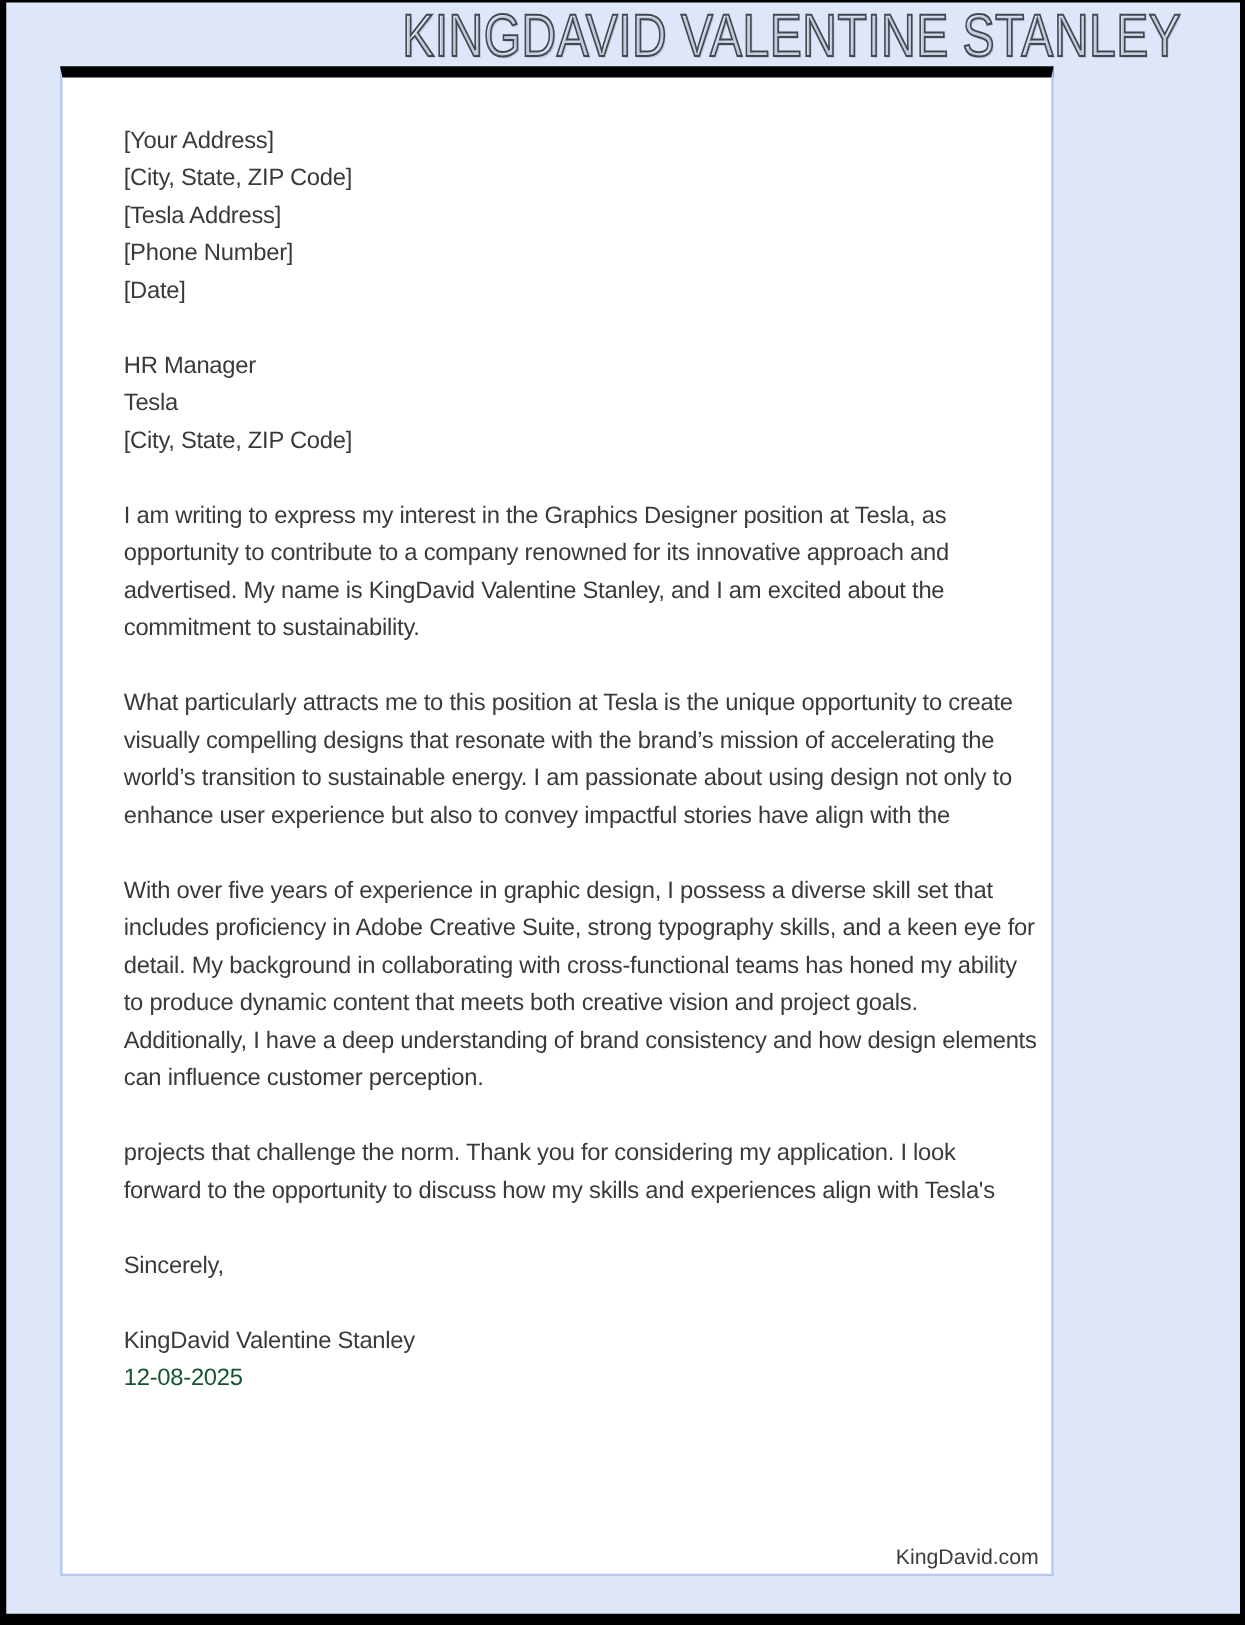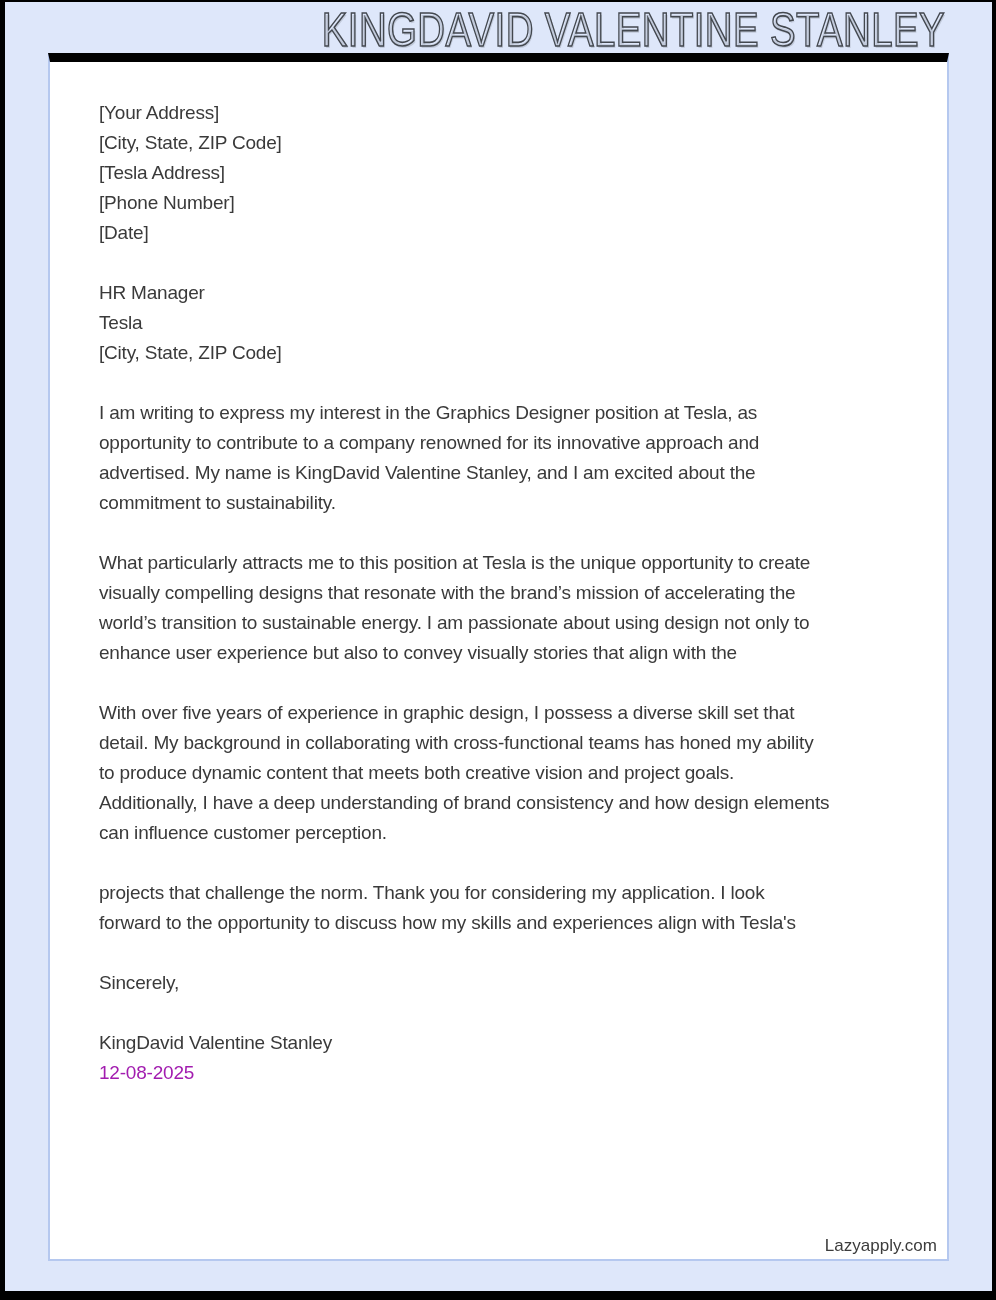--- a/index.html
+++ b/index.html
@@ -37,21 +37,21 @@
     transform: scaleX(0.80);
     transform-origin: right center;
     z-index: 2;
   }
 
   
   .page {
     position: absolute;
     left: 48px;
     top: 53px;
-    width: 901px;
+    width: 795px;
     height: 1208px;
     background: #ffffff;
     border-top: 9px solid #000000;
     border-left: 2px solid #b5c8ef;
     border-right: 2px solid #b5c8ef;
     border-bottom: 2px solid #b5c8ef;
     overflow: visible;
     z-index: 1;
   }
   .content {
@@ -65,21 +65,21 @@
   }
   .block { margin-bottom: 30px; }
   .line, .single-line {
     height: 30px;
     line-height: 30px;
     white-space: nowrap;
   }
   .date-stamp {
     height: 30px;
     line-height: 30px;
-    color: #a21caf;
+    color: #14532d;
     white-space: nowrap;
     cursor: pointer;
   }
   .watermark {
     position: absolute;
     right: 10px;
     bottom: 0px;
     height: 26px;
     line-height: 26px;
     font-size: 17px;
@@ -116,43 +116,44 @@
       <div class="block">
           <div class="line">I am writing to express my interest in the Graphics Designer position at Tesla, as</div>
           <div class="line">opportunity to contribute to a company renowned for its innovative approach and</div>
           <div class="line">advertised. My name is KingDavid Valentine Stanley, and I am excited about the</div>
           <div class="line">commitment to sustainability.</div>
         </div>
       <div class="block">
           <div class="line">What particularly attracts me to this position at Tesla is the unique opportunity to create</div>
           <div class="line">visually compelling designs that resonate with the brand’s mission of accelerating the</div>
           <div class="line">world’s transition to sustainable energy. I am passionate about using design not only to</div>
-          <div class="line">enhance user experience but also to convey visually stories that align with the</div>
+          <div class="line">enhance user experience but also to convey impactful stories have align with the</div>
         </div>
       <div class="block">
           <div class="line">With over five years of experience in graphic design, I possess a diverse skill set that</div>
+          <div class="line">includes proficiency in Adobe Creative Suite, strong typography skills, and a keen eye for</div>
           <div class="line">detail. My background in collaborating with cross-functional teams has honed my ability</div>
           <div class="line">to produce dynamic content that meets both creative vision and project goals.</div>
           <div class="line">Additionally, I have a deep understanding of brand consistency and how design elements</div>
           <div class="line">can influence customer perception.</div>
         </div>
       <div class="block">
           <div class="line">projects that challenge the norm. Thank you for considering my application. I look</div>
           <div class="line">forward to the opportunity to discuss how my skills and experiences align with Tesla's</div>
         </div>
 
       <div class="block single-line">Sincerely,</div>
 
       <div class="single-line">KingDavid Valentine Stanley</div>
 
       <div class="date-stamp">12-08-2025</div>
 
     </div>
 
-    <div class="watermark">Lazyapply.com</div>
+    <div class="watermark">KingDavid.com</div>
   </div>
 
   <div class="edge edge-top"></div>
   <div class="edge edge-left"></div>
   <div class="edge edge-right"></div>
   <div class="edge edge-bottom"></div>
 
 </div>
 
 </body></html>

